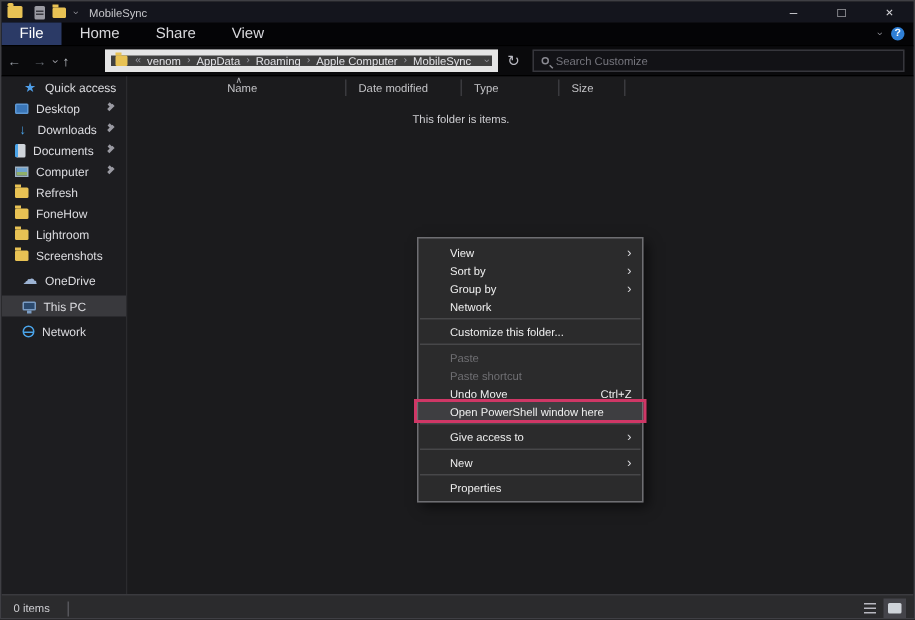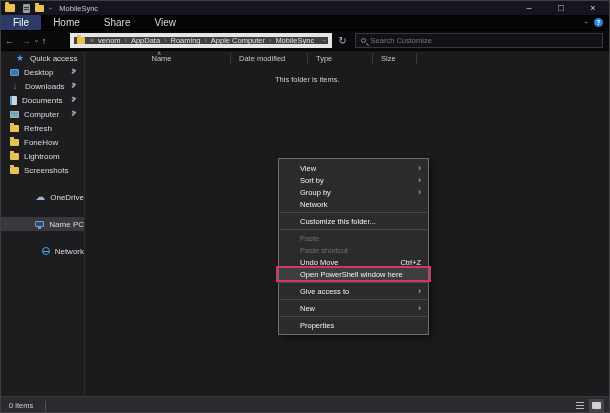--- a/index.html
+++ b/index.html
@@ -39,21 +39,21 @@
   .refresh-btn { font-size:10px; color:#b8b8c0; padding:0 6px; }
   .search-box { flex:1; height:15px; margin:0 6px 0 2px; background:#121216; border:1px solid #36363c; display:flex; align-items:center; padding:0 5px; gap:5px; }
   .mag { width:5px; height:5px; border:1px solid #8a8a92; border-radius:50%; position:relative; flex:none; }
   .mag::after { content:""; position:absolute; width:3px; height:1px; background:#8a8a92; transform:rotate(45deg); left:4px; top:5px; }
   .search-ph { font-size:7.5px; color:#76767e; }
   
   .body { display:flex; height:345px; }
   .sidebar { width:84px; background:#1d1d20; border-right:1px solid #2b2b2e; padding-top:0; overflow:hidden; }
   .side-item { height:14px; display:flex; align-items:center; padding-left:14px; font-size:8px; color:#dcdce0; position:relative; }
   .side-item.child { padding-left:9px; }
-  .side-item.section { margin-top:13px;justify-content:flex-end; }
+  .side-item.section { margin-top:3px; }
   .side-item.selected { background:#39393d; }
   .side-item .lbl { margin-left:5px; }
   .pin { position:absolute; right:7px; top:4px; width:6px; height:6px; }
   .pin::before { content:""; position:absolute; left:2px; top:0; width:1.5px; height:5px; background:#9a9aa2; transform:rotate(45deg); }
   .pin::after { content:""; position:absolute; left:1px; top:0; width:3px; height:2px; background:#9a9aa2; transform:rotate(45deg); }
   .ic { flex:none; display:inline-flex; align-items:center; justify-content:center; width:10px; height:10px; }
   .ic-star::before { content:"★"; color:#4f9ee8; font-size:9px; line-height:1; }
   .ic-folder { width:9px; height:7px; background:#e8c254; border-radius:1px; position:relative; align-self:center; }
   .ic-folder::before { content:""; position:absolute; top:-2px; left:0; width:4px; height:2px; background:#e8c254; }
   .ic-desktop { width:9px; height:7px; background:#3a76b8; border:1px solid #5e98d4; border-radius:1px; }
@@ -208,21 +208,21 @@
     <span class="lbl">Screenshots</span>
   </div>
 
   <div class="side-item section">
     <span class="ic ic-onedrive"></span>
     <span class="lbl">OneDrive</span>
   </div>
 
   <div class="side-item section selected">
     <span class="ic ic-thispc"></span>
-    <span class="lbl">Name PC</span>
+    <span class="lbl">This PC</span>
   </div>
 
   <div class="side-item section">
     <span class="ic ic-network"></span>
     <span class="lbl">Network</span>
   </div>
 </div>
 
     <div class="content">
       <div class="col-headers" id="cols-host">

